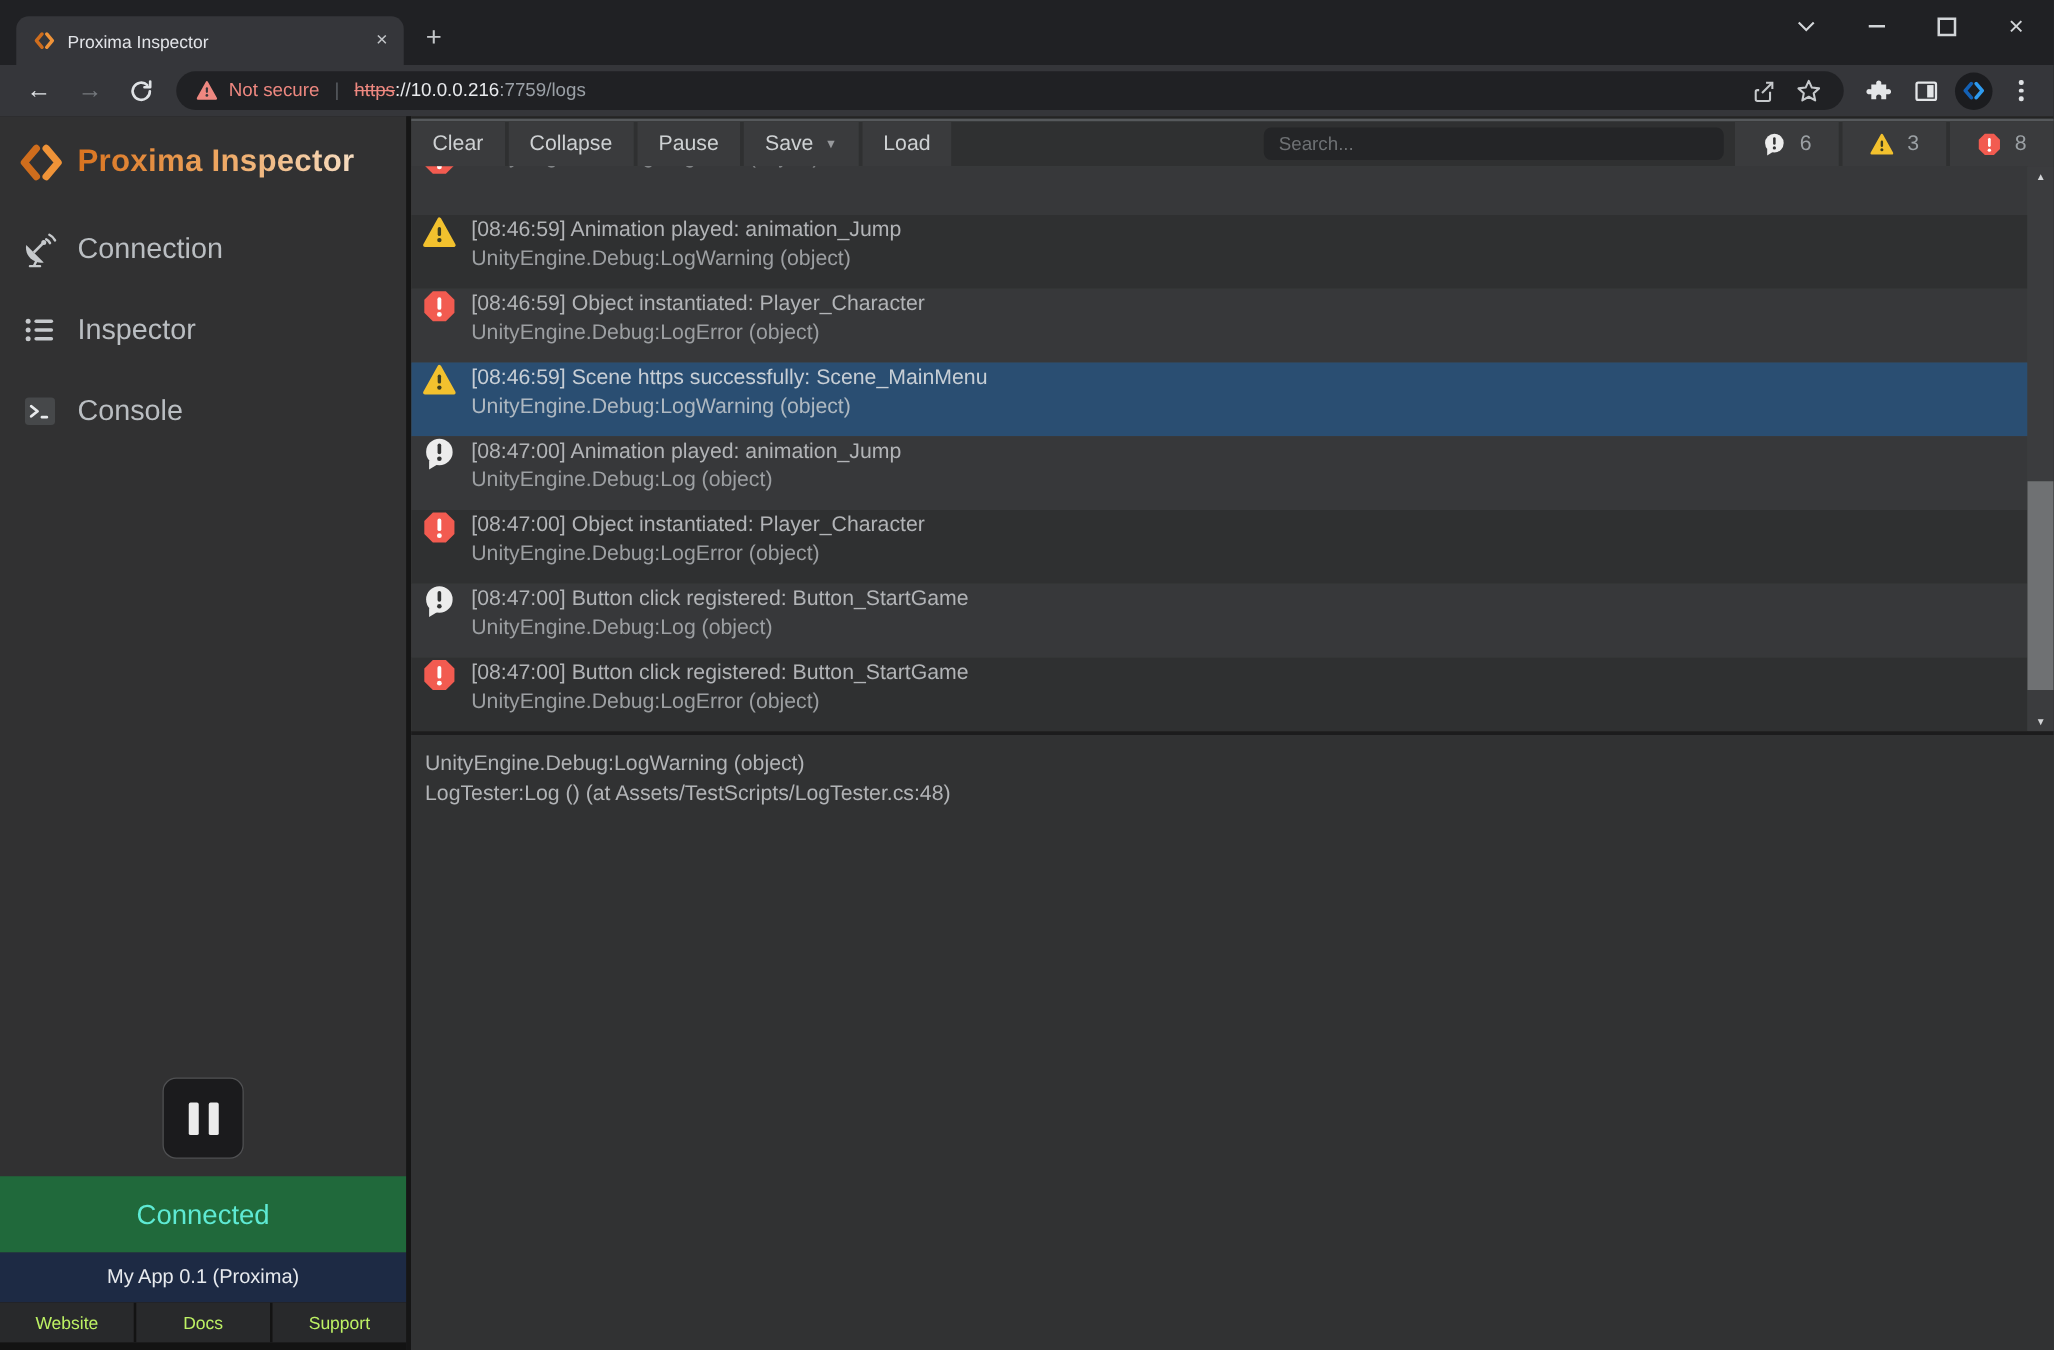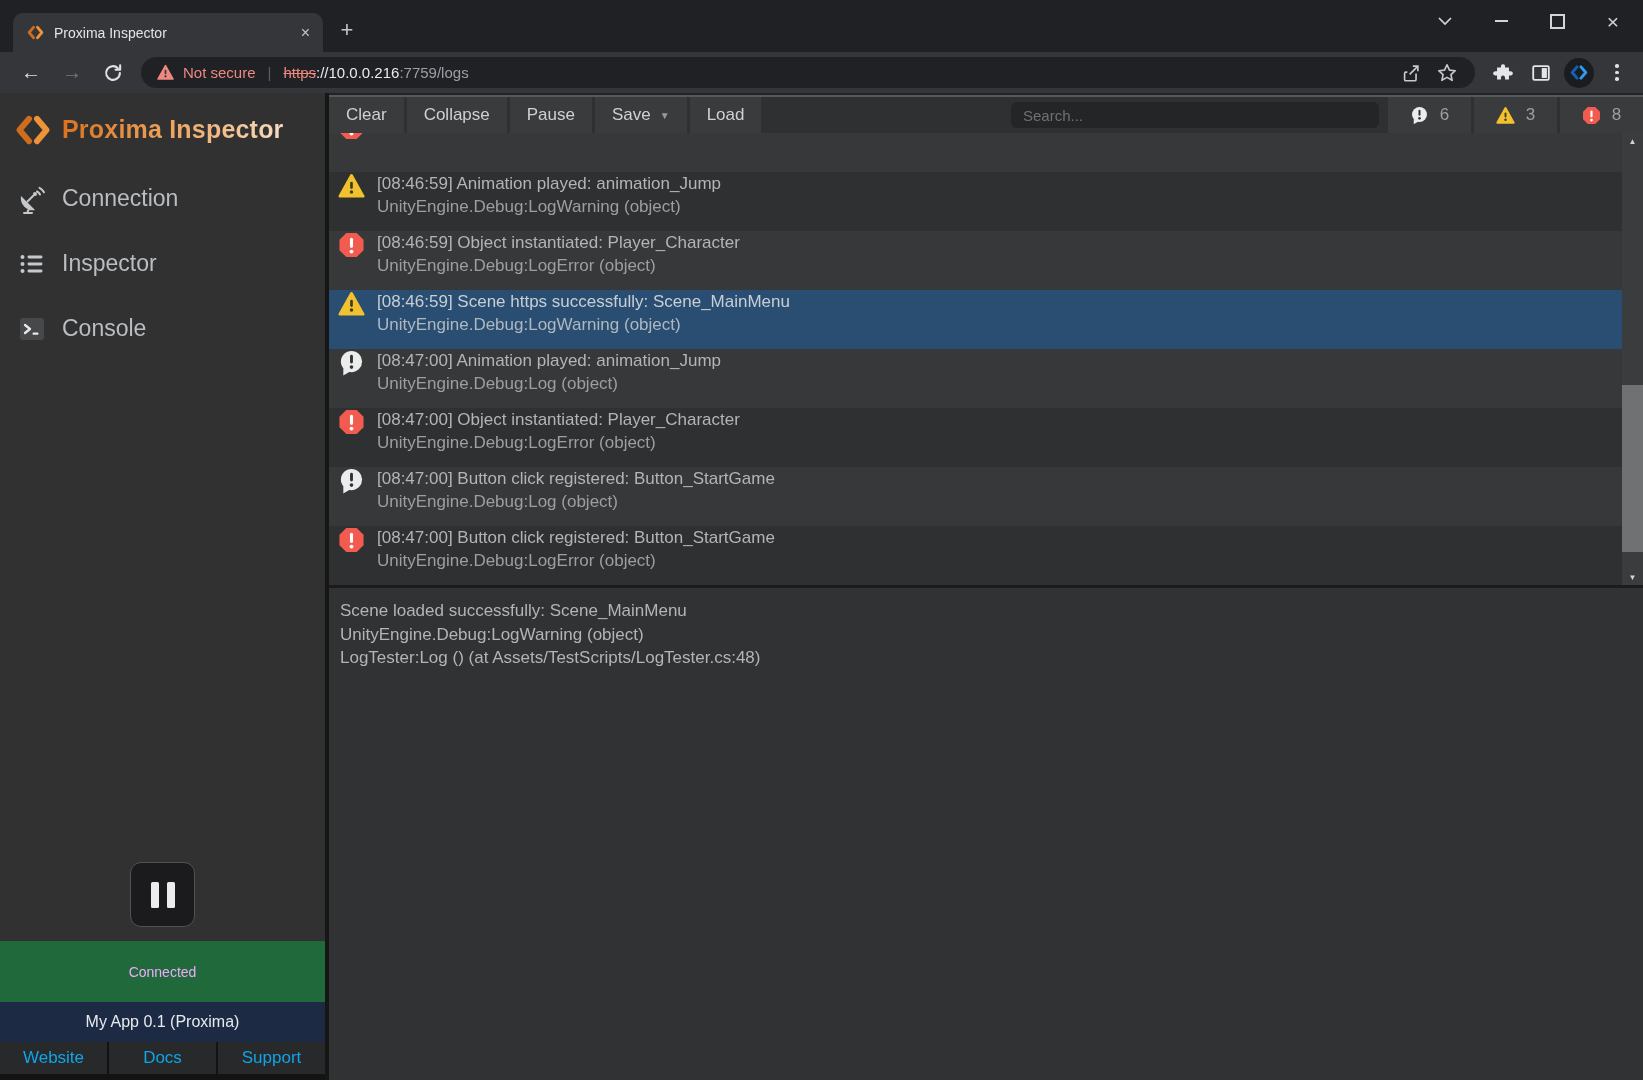--- a/index.html
+++ b/index.html
@@ -52,24 +52,24 @@
   .brand-text{font-size:25px;font-weight:700;letter-spacing:.2px;
        background:linear-gradient(90deg,#d9731f 0%,#eda35c 48%,#f6ddc2 100%);
        -webkit-background-clip:text;background-clip:text;color:transparent;-webkit-text-fill-color:transparent}
   .nav-item{height:65px;display:flex;align-items:center;gap:15px;padding-left:17px;font-size:23px;color:#babec2}
   .nav-item.active{background:#232324}
   .nav-icon{width:30px;height:30px;flex:none}
   .sb-spacer{flex:1}
   .pause-btn{width:63px;height:63px;margin:0 auto 14px;background:#1b1b1d;border:1px solid #505153;
        border-radius:11px;display:flex;align-items:center;justify-content:center;gap:8px}
   .pause-bar{width:8px;height:26px;background:#ececec;border-radius:1.5px}
-  .status{height:61px;background:#20693b;color:#f0abfc;font-size:14px;display:flex;align-items:center;justify-content:center}
+  .status{height:61px;background:#20693b;color:#5eead4;font-size:22px;display:flex;align-items:center;justify-content:center}
   .appinfo{height:40px;background:#1d2a44;color:#e7eaee;font-size:16px;display:flex;align-items:center;justify-content:center}
   .footer{height:32px;display:flex;gap:2px;background:#131313}
-  .flink{flex:1;background:#28292b;display:flex;align-items:center;justify-content:center;font-size:17px;color:#0ea5e9}
+  .flink{flex:1;background:#28292b;display:flex;align-items:center;justify-content:center;font-size:14px;color:#bef264}
   .footer-pad{height:6px;background:#131313}
 
   
   .main{flex:1;display:flex;flex-direction:column;background:#404040;min-width:0}
   .topline{height:2px;background:#242424}
   .toolbar{height:36px;border-top:2px solid #56595c;background:#2f3031;display:flex;align-items:stretch}
   .tbtn{background:#3a3b3d;color:#ced1d3;font-size:17px;padding:0 17px;margin-right:3px;
        display:flex;align-items:center;gap:9px;white-space:nowrap}
   .tb-caret{font-size:10px;color:#97999c}
   .tspacer{flex:1}
@@ -442,18 +442,17 @@
       <div class="sbar">
         <div class="sb-btn">▲</div>
         <div class="sb-track">
           <div class="sb-thumb"></div>
         </div>
         <div class="sb-btn">▼</div>
       </div>
     </div>
 
     <div class="detail">
-      <div class="dline">Scene loaded successfully: Scene_MainMenu</div>
       <div class="dline">UnityEngine.Debug:LogWarning (object)</div>
       <div class="dline">LogTester:Log () (at Assets/TestScripts/LogTester.cs:48)</div>
     </div>
   </div>
 </div>
 
 </body></html>

